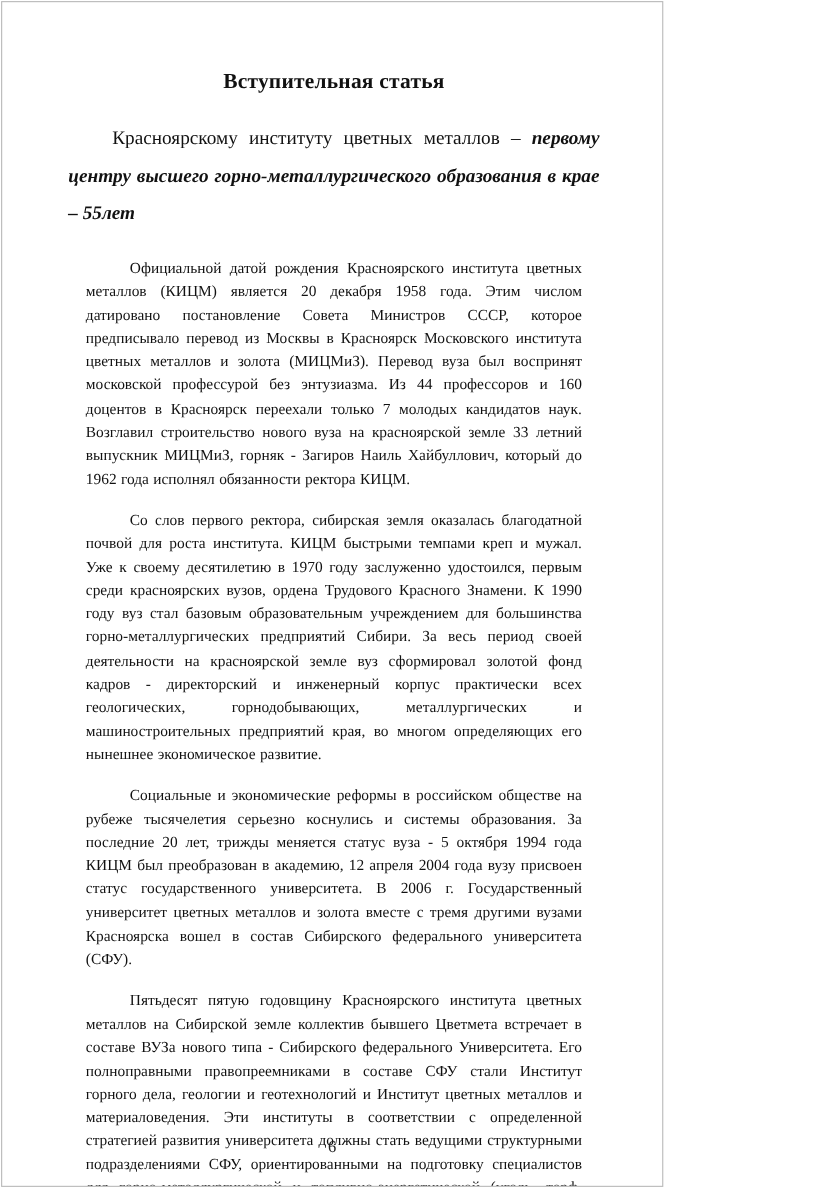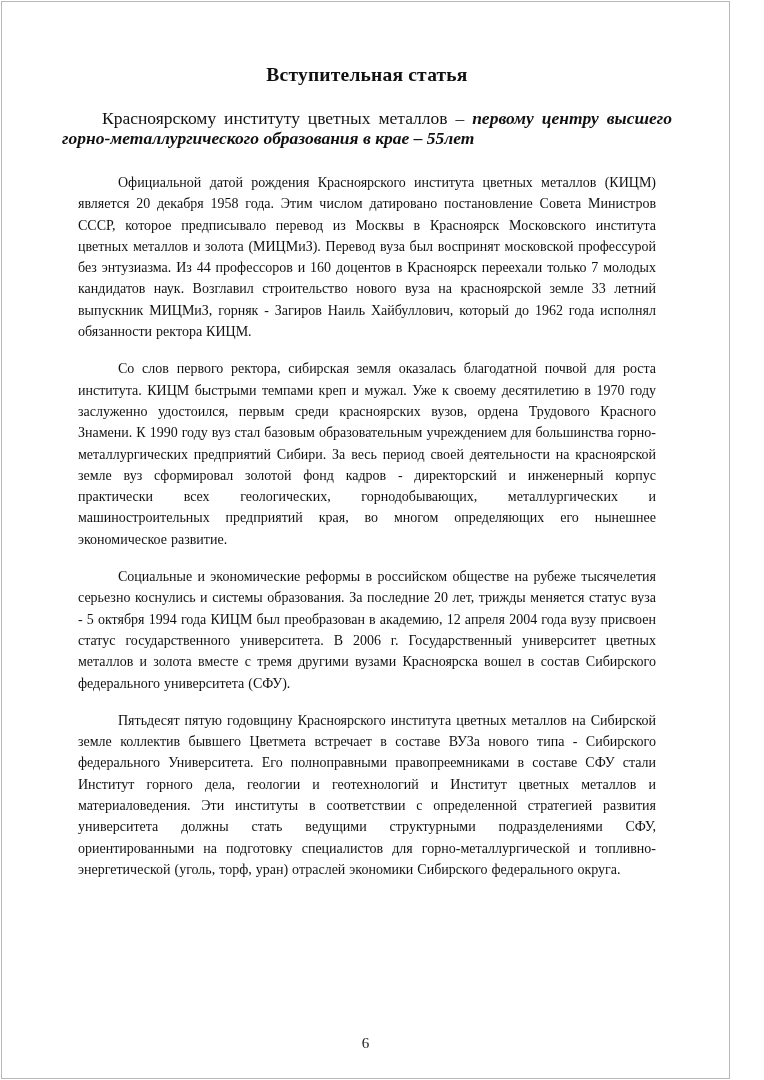--- a/index.html
+++ b/index.html
@@ -9,41 +9,41 @@
   }
   body {
     width: 764px;
     height: 1080px;
     font-family: "Liberation Serif", "DejaVu Serif", serif;
     color: #111111;
   }
   .page {
     position: relative;
     box-sizing: border-box;
-    width: 729px;
+    width: 602px;
     height: 1078px;
     margin: 1px;
     border: 1px solid #b8b8b8;
     background: #ffffff;
     overflow: hidden;
   }
   .content {
     padding: 52px 57px 0 60px;
   }
   .article-title {
     margin: 10px 0 22px 0;
     text-align: center;
     font-size: 19.5px;
     font-weight: bold;
     letter-spacing: 0.2px;
   }
   .subtitle {
     margin: 0 0 24px 0;
     font-size: 17.5px;
-    line-height: 20px;
+    line-height: 34px;
     text-align: justify;
     text-indent: 40px;
   }
   .subtitle .em-part {
     font-weight: bold;
     font-style: italic;
   }
   p.body-para {
     margin: 16px;
     font-size: 14px;

